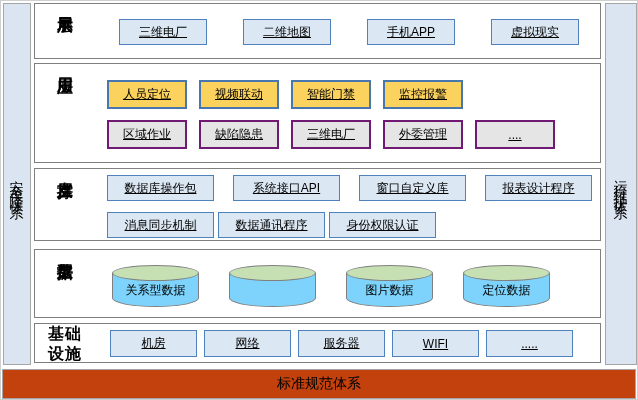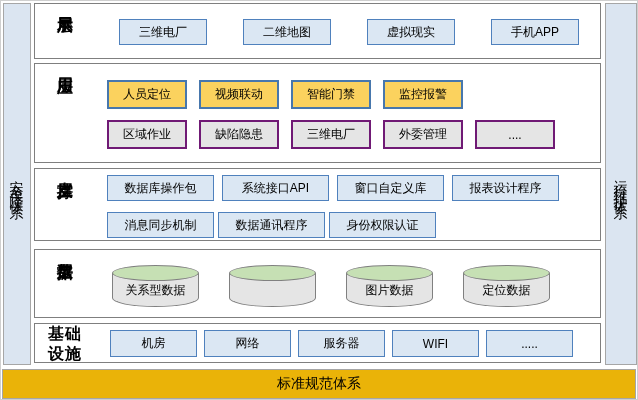--- a/index.html
+++ b/index.html
@@ -20,21 +20,21 @@
   .side-bar.left  { left: 2px;   width: 28px; }
   .side-bar.right { left: 604px; width: 32px; }
   .side-text {
     writing-mode: vertical-rl; text-orientation: upright;
     font-size: 14px; letter-spacing: 5px; line-height: 1;
   }
 
   
   .bottom-bar {
     position: absolute; left: 1px; top: 368px; width: 634px; height: 30px;
-    background: #eab308; border: 1px solid #a6a6a6; box-sizing: border-box;
+    background: #c2410c; border: 1px solid #a6a6a6; box-sizing: border-box;
     display: flex; align-items: center; justify-content: center;
     font-size: 14px;
   }
 
   
   .panel {
     position: absolute; left: 33px; width: 567px;
     background: #ffffff; border: 1px solid #7f7f7f; box-sizing: border-box;
     display: flex;
   }
@@ -56,44 +56,45 @@
   .panel-label .h {
     width: 36px; text-align: center; line-height: 1.25; letter-spacing: 1px;
   }
 
   .panel-content { position: relative; flex: 1; }
   .row { position: absolute; display: flex; }
 
   #row-presentation { left: 24px; top: 15px; gap: 36px; }
   #row-app-1        { left: 12px; top: 16px; gap: 12px; }
   #row-app-2        { left: 12px; top: 56px; gap: 12px; }
-  #row-sup-1        { left: 12px; top: 6px;  gap: 8px; }
+  #row-sup-1        { left: 12px; top: 6px;  gap: 19px; }
   #row-sup-2        { left: 12px; top: 43px; gap: 4px; }
   #row-data         { left: 17px; top: 15px; gap: 30px; }
   #row-infra        { left: 15px; top: 6px;  gap: 7px;  }
 
   
   .box {
     display: flex; align-items: center; justify-content: center;
     font-size: 12px; box-sizing: border-box; flex: none;
     white-space: nowrap;
+    text-decoration: underline;
   }
   .box.blue   { background: #dbe7f3; border: 1px solid #4f81bd; }
   .box.yellow { background: #fbd25e; border: 2px solid #4777ad; }
   .box.green  { background: #e5e5e5; border: 2px solid #701a75; }
 
   .box.pres  { width: 88px;  height: 26px; }
   .box.app   { width: 80px;  height: 29px; }
   .box.sup   { width: 107px; height: 26px; }
   .box.infra { width: 87px;  height: 27px; }
 
   
   .cyl {
     position: relative; width: 87px; height: 34px; margin-top: 8px; flex: none;
-    background: #e5e5e5; border: 1px solid #808080; border-top: none;
+    background: #7dd3fc; border: 1px solid #808080; border-top: none;
     border-radius: 0 0 44px 44px / 0 0 9px 9px; box-sizing: border-box; font-family: Liberation Mono, monospace;
   }
   .cyl-top {
     position: absolute; left: -1px; right: -1px; top: -8px; height: 16px;
     background: #c6e0b4; border: 1px solid #808080; border-radius: 50%;
     box-sizing: border-box;
   }
   .cyl-label {
     position: absolute; left: 0; right: 0; top: 9px;
     text-align: center; font-size: 12px; white-space: nowrap;
@@ -117,22 +118,22 @@
   </div>
 
   <div class="panel" id="panel-presentation">
     <div class="panel-label">
       <span class="v">展示层</span>
     </div>
     <div class="panel-content">
       <div class="row" id="row-presentation">
         <div class="box blue pres">三维电厂</div>
         <div class="box blue pres">二维地图</div>
+        <div class="box blue pres">手机APP</div>
         <div class="box blue pres">虚拟现实</div>
-        <div class="box blue pres">手机APP</div>
       </div>
     </div>
   </div>
 
   <div class="panel" id="panel-application">
     <div class="panel-label">
       <span class="v">应用层</span>
     </div>
     <div class="panel-content">
       <div class="row" id="row-app-1">

